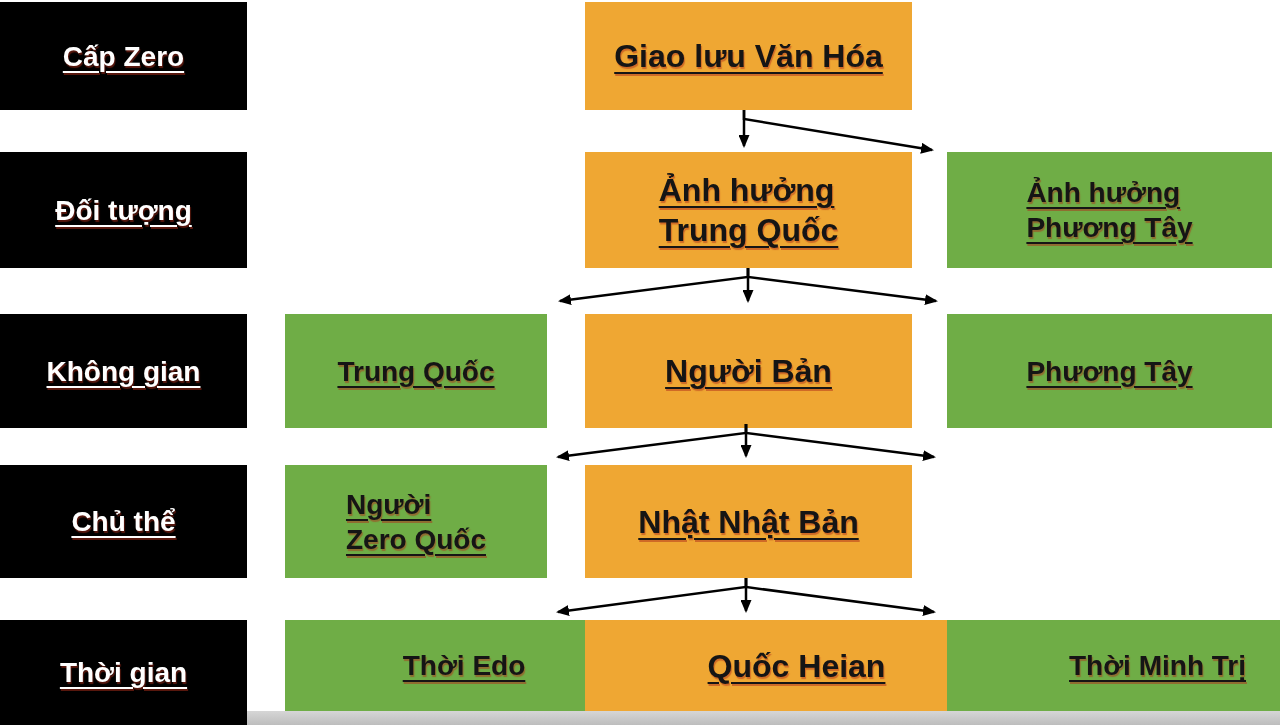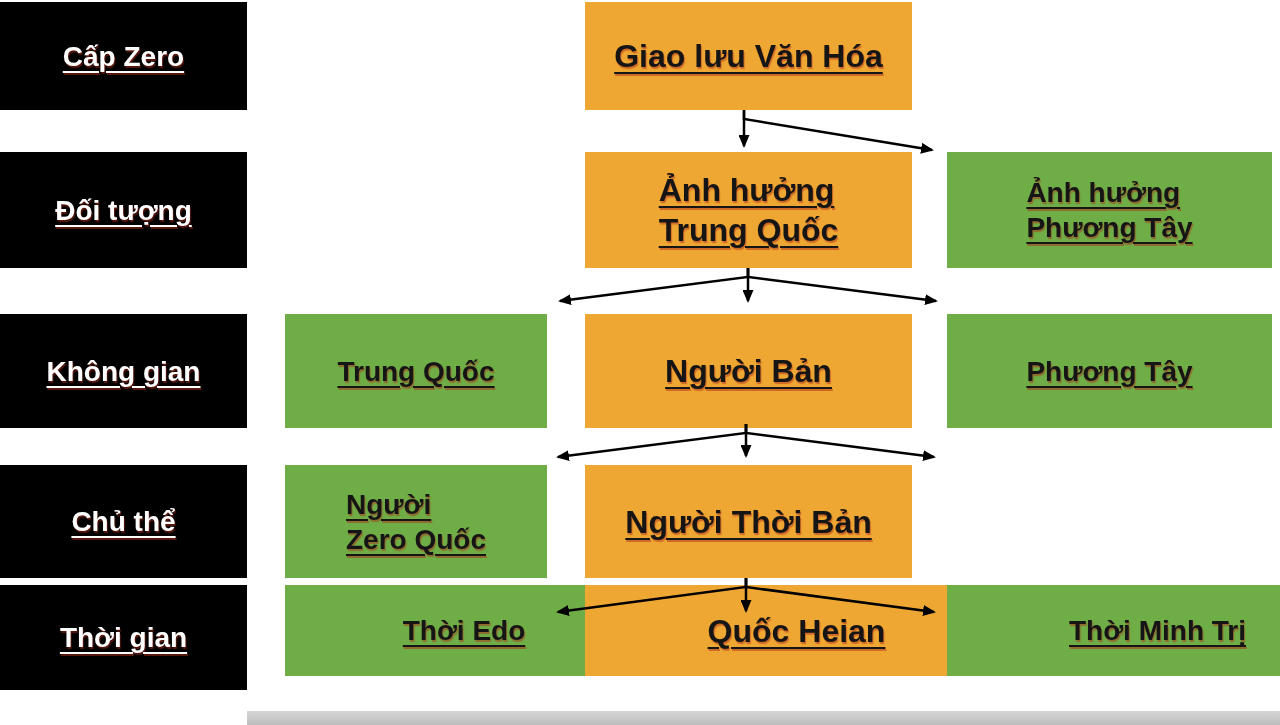--- a/index.html
+++ b/index.html
@@ -24,21 +24,21 @@
 
   .col-label{left:0;width:247px;}
   .col-left{left:285px;width:262px;}
   .col-mid{left:585px;width:327px;}
   .col-right{left:947px;width:325px;}
 
   .row1{top:2px;height:108px;}
   .row2{top:152px;height:116px;}
   .row3{top:314px;height:114px;}
   .row4{top:465px;height:113px;}
-  .row5{top:585px;height:105px;}
+  .row5{top:620px;height:105px;}
   .short{height:91px;padding-left:48px;}
 
   .bottom-bar{
     position:absolute;left:247px;top:711px;width:1033px;height:14px;
     background:linear-gradient(#d6d6d6,#bdbdbd);
   }
   .arrows{position:absolute;left:0;top:0;pointer-events:none;}
 </style>
 </head>
 <body>
@@ -84,21 +84,21 @@
   </div>
   <div class="box green col-right row3">
     <span>Phương Tây</span>
   </div>
 
   <div class="box green col-left row4">
     <span>Người
 Zero Quốc</span>
   </div>
   <div class="box orange col-mid row4">
-    <span>Người Thời Bản</span>
+    <span>Nhật Nhật Bản</span>
   </div>
 
   <div class="box green col-left row5 short">
     <span>Thời Edo</span>
   </div>
   <div class="box orange col-mid row5 short">
     <span>Quốc Heian</span>
   </div>
   <div class="box green col-right row5 short">
     <span>Thời Minh Trị</span>

